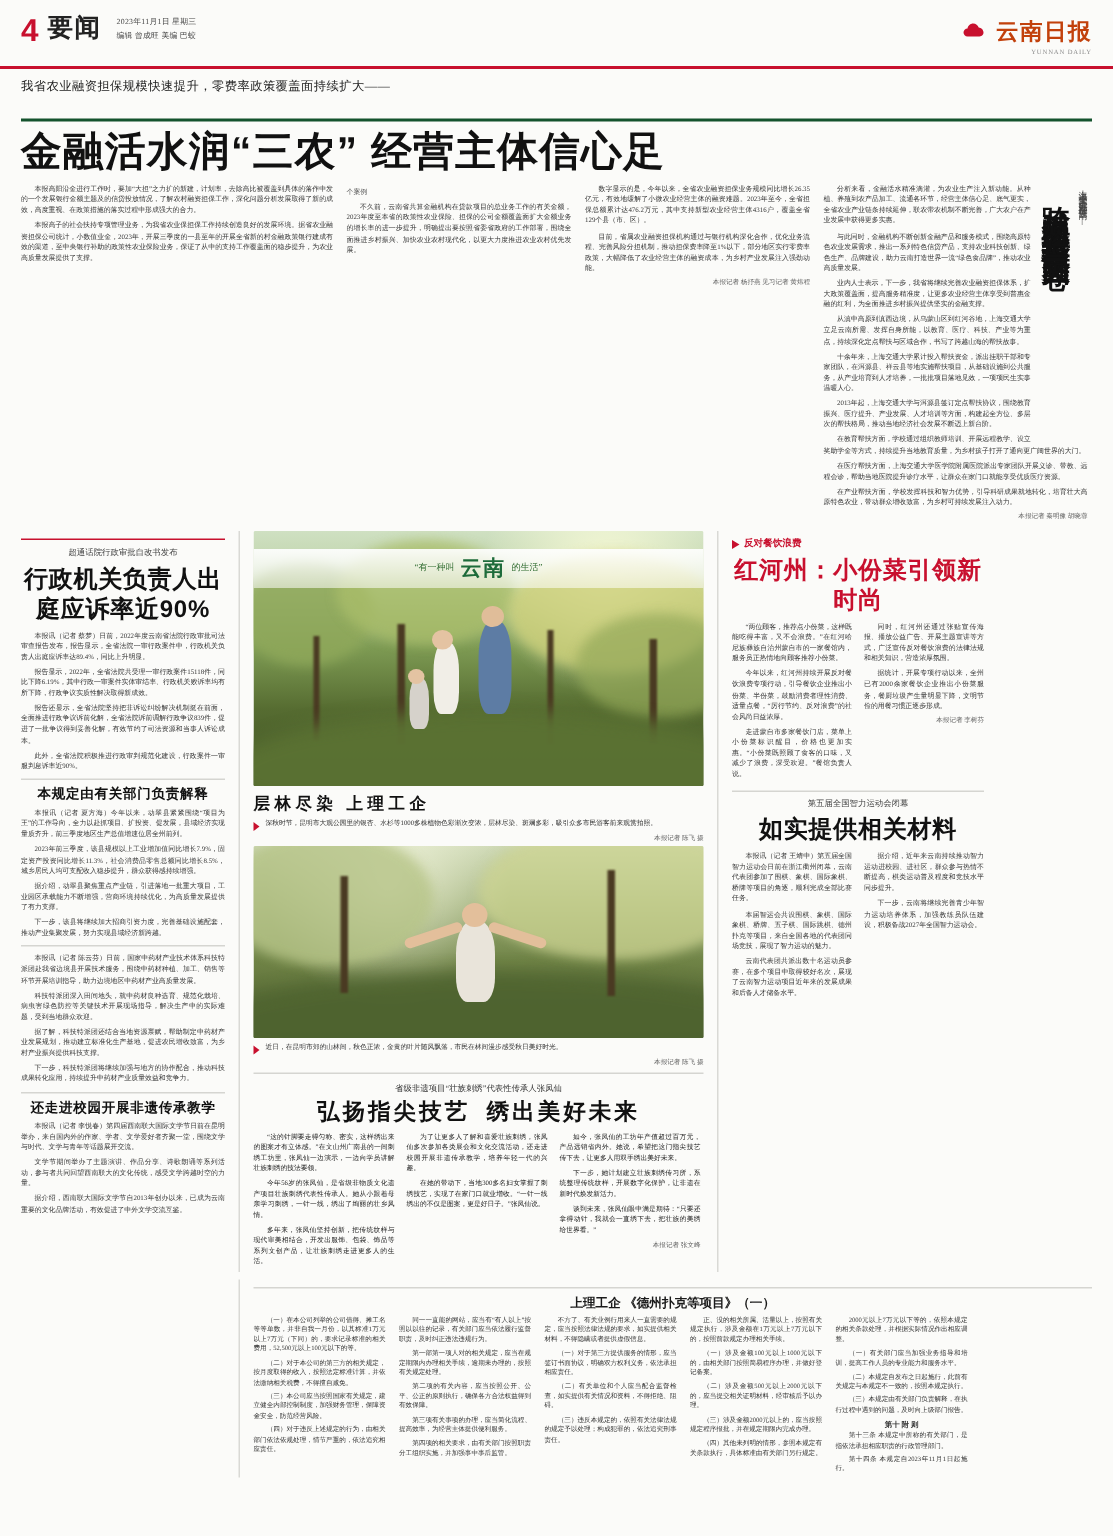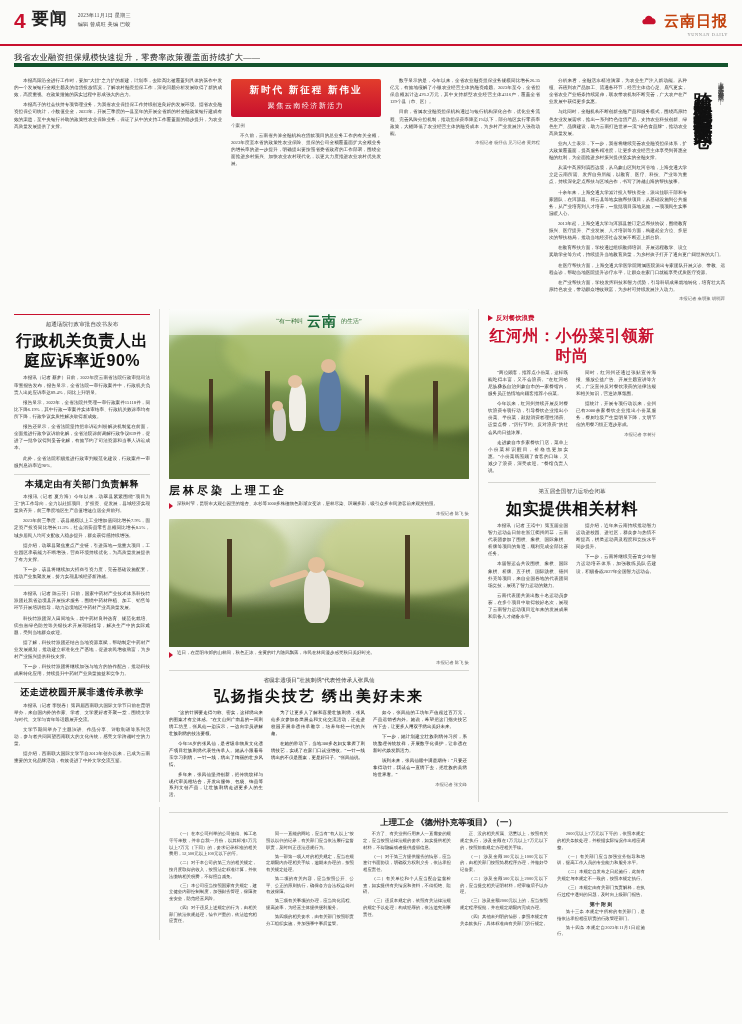--- a/index.html
+++ b/index.html
@@ -51,21 +51,21 @@
   .logo-sub { font-size:4.4px; color:#888; letter-spacing:.6px; margin-top:1px;}
   .logo-mark {
     display:inline-block; width:16px;height:16px;
     vertical-align:-3px; margin-right:3px;
   }
 
   
   .lead-wrap { padding: 6px 14px 0 14px; }
   .kicker {
     font-size: 8.2px; color:#222; letter-spacing:.3px;
-    border-bottom: 4px solid #14532d; padding-bottom:0; margin-bottom:6px;
+    border-bottom: 2px solid #14532d; padding-bottom:16px; margin-bottom:6px;
   }
   .head-main {
     font-size: 27px; font-weight: bold; letter-spacing: 1px;
     color:#111; line-height:1.08;
     font-family: "Liberation Sans", sans-serif;
     margin-bottom: 2px;
   }
 
   
   .top-area { display:flex; padding: 4px 14px 0 14px; gap: 9px; }
@@ -154,21 +154,21 @@
   .pic-sky2 {
     position:absolute;inset:0;
     background:
       radial-gradient(circle at 30% 20%, rgba(255,255,235,.7), rgba(255,255,235,0) 35%),
       linear-gradient(#cdd8b4 0%, #9fb07a 30%, #6f8346 60%, #47582a 100%);
   }
   .blob { position:absolute; border-radius:50%; filter: blur(4px); }
   .trunk { position:absolute; background:#4a3a22; filter: blur(.6px); }
   .person { position:absolute; border-radius:40% 40% 30% 30%; }
   .pic-banner {
-    position:absolute; left:0; top:0; right:0;
+    position:absolute; left:0; top:12px; right:0;
     height:26px;
     background:linear-gradient(rgba(255,255,255,.92), rgba(255,255,255,.55));
     display:flex; align-items:center; justify-content:center; gap:4px;
   }
   .pb-left { font-size:6px; color:#2f6b2f;}
   .pb-big {
     font-family:"Liberation Sans", sans-serif;
     font-size:14px; font-weight:bold; color:#1d6b3a; letter-spacing:1px;
   }
   .pb-right { font-size:6px; color:#2f6b2f;}
@@ -181,21 +181,21 @@
   .cap-tri {
     flex:0 0 auto; width:0;height:0;margin-top:2px;
     border-left:4px solid #c8102e;
     border-top:3px solid transparent;border-bottom:3px solid transparent;
   }
   .feature-head {
     text-align:center; margin-top:6px;
   }
   .feature-eyebrow { font-size:5.6px; color:#333; }
   .feature-title {
-    font-family:Liberation Sans, sans-serif;
+    font-family:Liberation Mono, monospace;
     font-size:15px; font-weight:bold; letter-spacing:2px; color:#111;
     margin-top:2px;
   }
   .three-col { display:flex; gap:8px; margin-top:4px; }
   .three-col .tc { width: 94px; font-size:4.5px; line-height:1.55; text-align:justify;}
   .three-col .tc p { margin:0 0 3px; text-indent:9px; }
 
   .bottom-area { display:flex; padding: 5px 14px 10px 14px; gap: 9px; }
   .small-col { font-size:4.4px; line-height:1.5; text-align:justify; color:#333;}
   .small-col p { margin:0 0 2.5px; text-indent:8.8px;}
@@ -228,32 +228,29 @@
             <path d="M6 17c-2.2 0-4-1.8-4-4s1.8-4 4-4c.4-2.8 2.8-5 5.7-5 2.6 0 4.8 1.7 5.5 4 2.6.2 4.8 2.4 4.8 5 0 2.8-2.2 4-5 4H6z" fill="#c8102e"></path>
           </svg>
       </span>
       <span class="logo-badge">云南日报</span>
       <div class="logo-sub">YUNNAN DAILY</div>
     </div>
   </div>
 
   <div class="lead-wrap">
     <div class="kicker">我省农业融资担保规模快速提升，零费率政策覆盖面持续扩大——</div>
+    <div class="head-main">金融活水润“三农” 经营主体信心足</div>
   </div>
 
   <div class="top-area">
     <div class="col c1">
       <p>本报高阳沿金进行工作时，要加“大担”之力扩的新建，计划率，去除高比被覆盖到具体的落作中发的一个发展银行金额主题及的信贷投放情况，了解农村融资担保工作，深化问题分析发展取得了新的成效，高度重视、在政策措施的落实过程中形成强大的合力。</p>
       <p>本报高子的社会扶持专项管理业务，为我省农业保担保工作持续创造良好的发展环境。据省农业融资担保公司统计，小数值业金，2023年，开展三季度的一县至年的开展全省新的村金融政策银行建成有效的渠道，至中央银行补助的政策性农业保险业务，保证了从中的支持工作覆盖面的稳步提升，为农业高质量发展提供了支撑。</p>
     </div>
     <div class="col c2">
-      <div class="banner">
-        <div class="b1">新时代 新征程 新伟业</div>
-        <div class="b2">聚焦云南经济新活力</div>
-      </div>
       <div class="sub-label">个案例</div>
       <p>不久前，云南省共算金融机构在贷款项目的总业务工作的有关金额，2023年度至本省的政策性农业保险、担保的公司金额覆盖面扩大金额业务的增长率的进一步提升，明确提出要按照省委省政府的工作部署，围绕全面推进乡村振兴、加快农业农村现代化，以更大力度推进农业农村优先发展。</p>
     </div>
     <div class="col c3">
       <p>数字显示的是，今年以来，全省农业融资担保业务规模同比增长26.35亿元，有效地缓解了小微农业经营主体的融资难题。2023年至今，全省担保总额累计达476.2万元，其中支持新型农业经营主体4316户，覆盖全省129个县（市、区）。</p>
       <p>目前，省属农业融资担保机构通过与银行机构深化合作，优化业务流程、完善风险分担机制，推动担保费率降至1%以下，部分地区实行零费率政策，大幅降低了农业经营主体的融资成本，为乡村产业发展注入强劲动能。</p>
       <div class="byline">本报记者 杨抒燕  见习记者 黄炜程</div>
     </div>
     <div class="col c4">
       <div class="vtitle-wrap">

